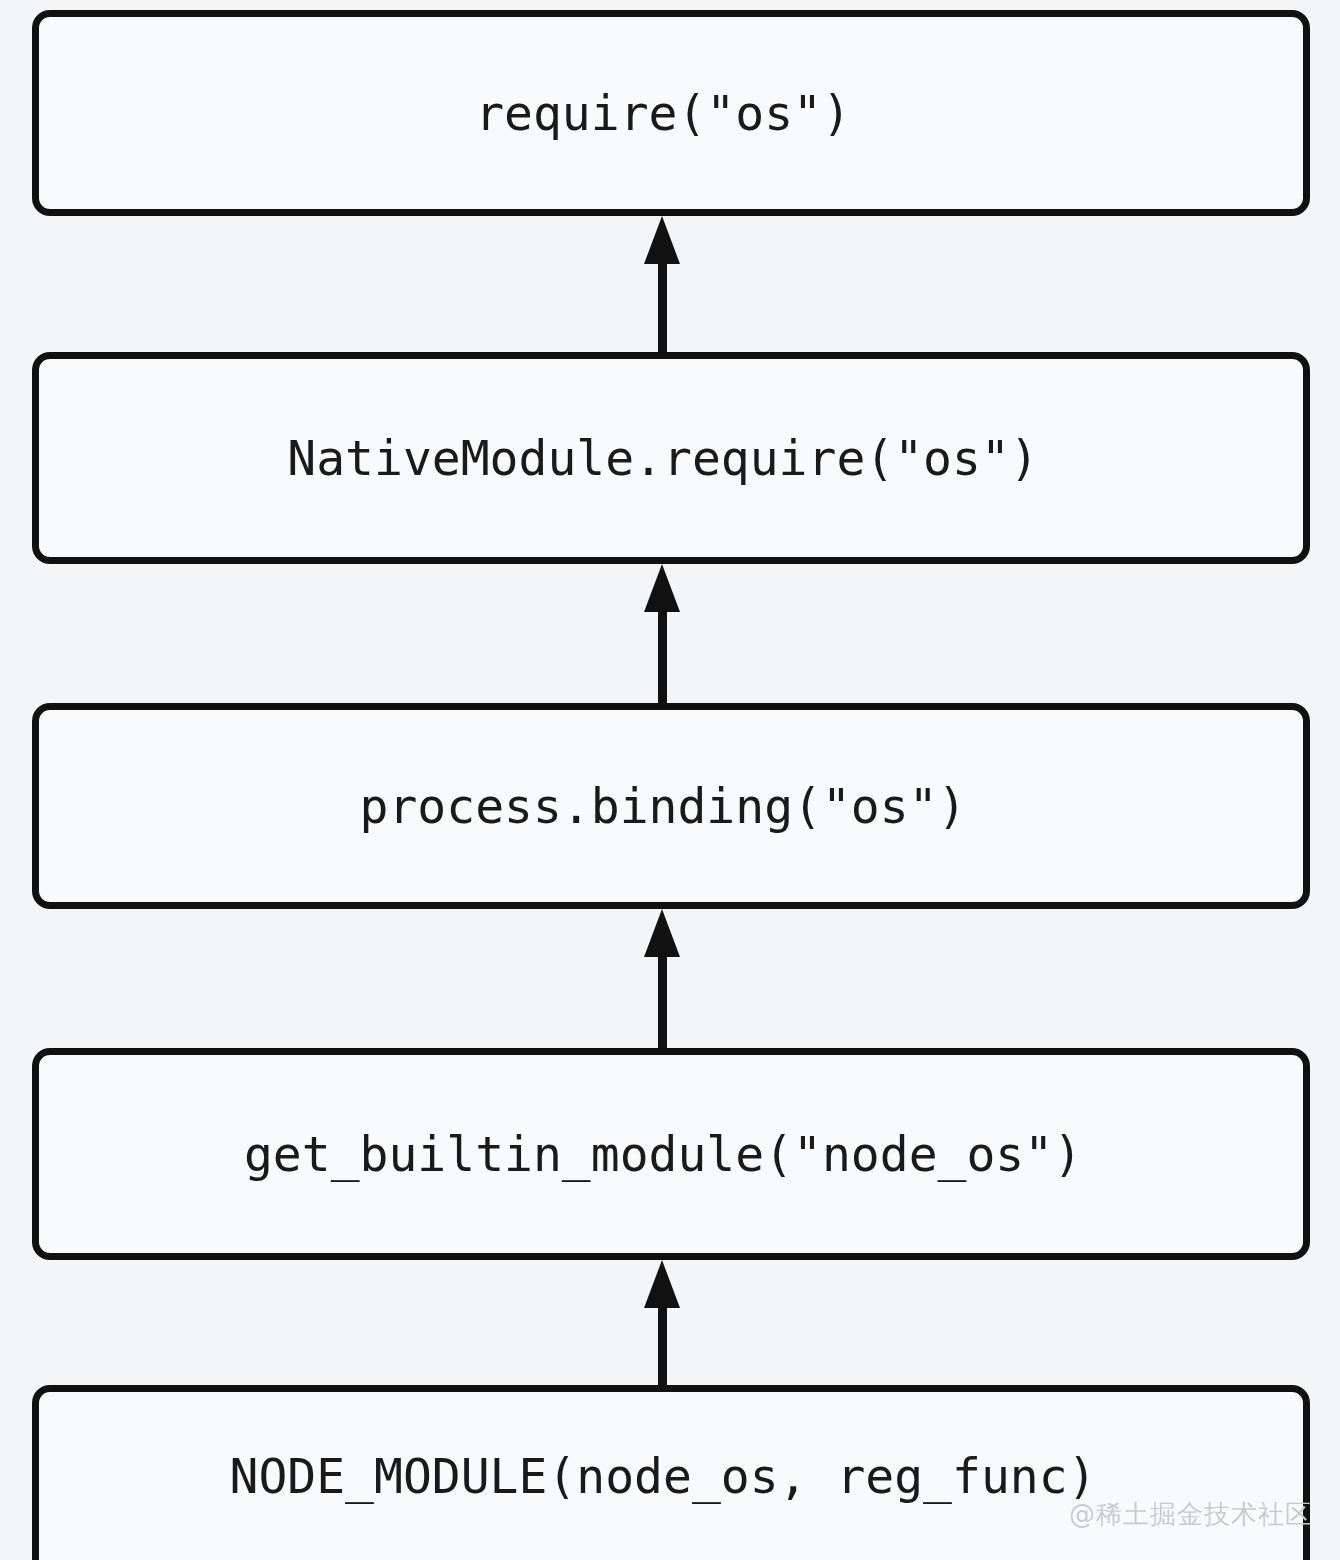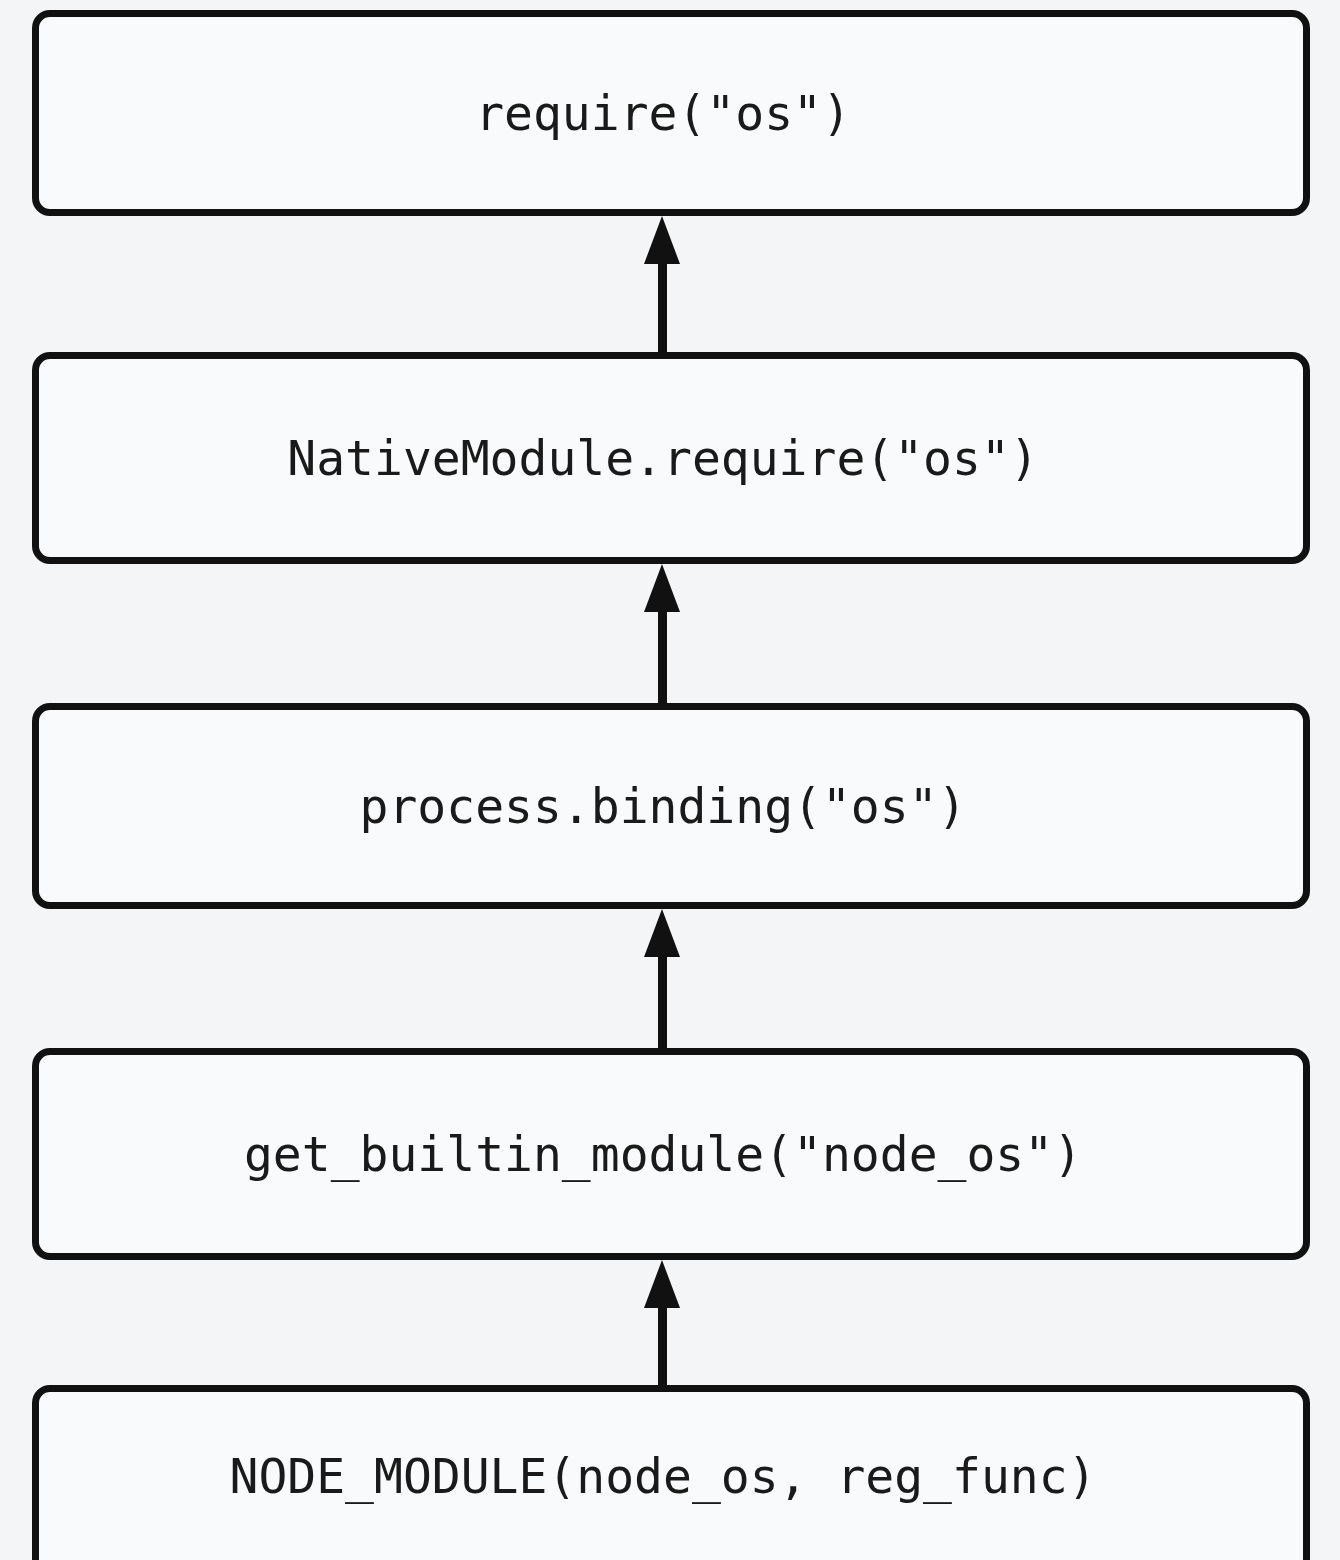--- a/index.html
+++ b/index.html
@@ -110,14 +110,15 @@
 
   <div class="arrow arrow-3">
     <div class="arrow-head"></div>
     <div class="arrow-stem"></div>
   </div>
 
   <div class="node node-4">
     <span class="node-label">NODE_MODULE(node_os, reg_func)</span>
   </div>
 
+  <div class="watermark">@稀土掘金技术社区</div>
 
 </div>
 
 </body></html>

